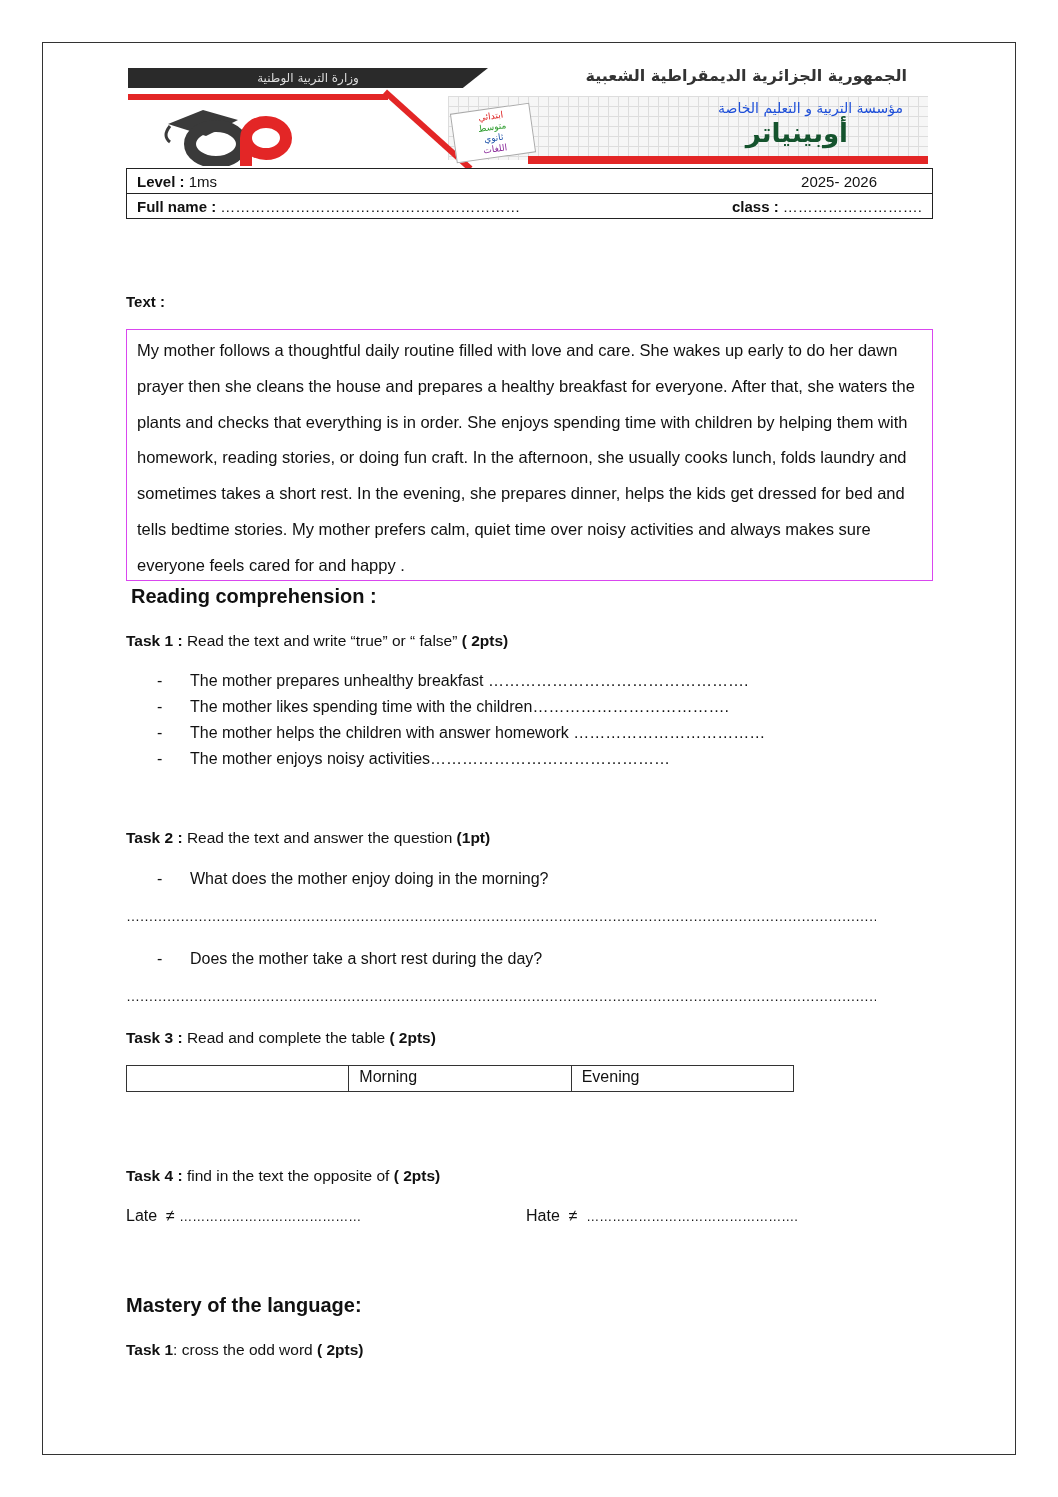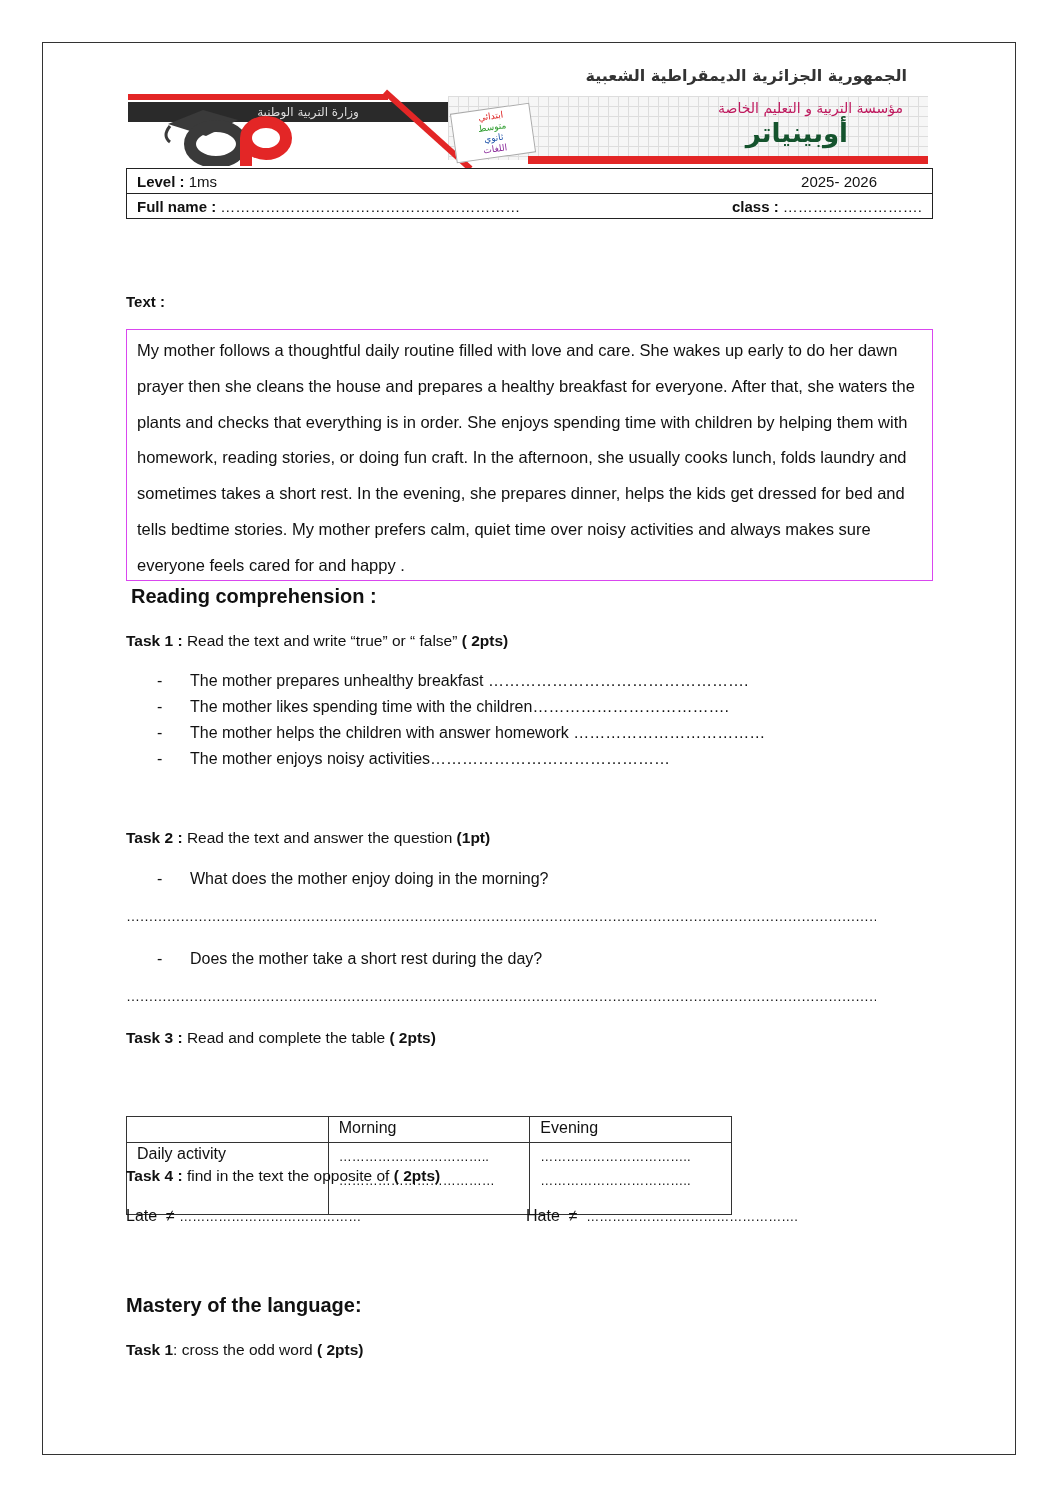--- a/index.html
+++ b/index.html
@@ -4,30 +4,30 @@
 <style>
   * { box-sizing: border-box; margin: 0; padding: 0; }
   html, body { width: 1058px; height: 1497px; background: #ffffff; }
   body { position: relative; font-family: "Liberation Sans", sans-serif; color: #111; }
   .page-border { position: absolute; left: 42px; top: 42px; width: 974px; height: 1413px; border: 1px solid #333; }
 
   
   .banner { position: absolute; left: 128px; top: 66px; width: 800px; height: 102px; overflow: hidden; }
   .ministry-bar { position: absolute; left: 0; top: 2px; width: 360px; height: 20px; background: #2a2a2a;
     clip-path: polygon(0 0, 100% 0, 93% 100%, 0 100%); color: #ddd; font-size: 12px; direction: rtl;
-    text-align: center; line-height: 20px; letter-spacing: 3px; font-family: "DejaVu Sans", sans-serif; margin-top: 34px; }
+    text-align: center; line-height: 20px; letter-spacing: 3px; font-family: "DejaVu Sans", sans-serif; }
   .republic-text { position: absolute; right: 21px; top: 0; font-size: 16px; color: #333; direction: rtl; font-family: "DejaVu Sans", sans-serif; font-weight: bold; }
   .red-line-top { position: absolute; left: 0; top: 28px; width: 260px; height: 6px; background: #e32626; }
   .red-diag { position: absolute; left: 255px; top: 28px; width: 6px; height: 115px; background: #e32626; transform-origin: top left; transform: rotate(-48deg); }
   .grid-bg { position: absolute; left: 320px; top: 30px; width: 480px; height: 64px;
     background-image: linear-gradient(#ddd 1px, transparent 1px), linear-gradient(90deg, #ddd 1px, transparent 1px);
     background-size: 10px 10px; background-color: #f6f6f6; }
   .red-line-bottom { position: absolute; left: 400px; top: 90px; width: 400px; height: 8px; background: #e32626; }
   .logo { position: absolute; left: 20px; top: 30px; width: 150px; height: 70px; }
-  .institution-text { position: absolute; right: 25px; top: 34px; font-size: 14px; color: #be185d; direction: rtl; font-family: "DejaVu Sans", sans-serif; }
+  .institution-text { position: absolute; right: 25px; top: 34px; font-size: 14px; color: #1d4ed8; direction: rtl; font-family: "DejaVu Sans", sans-serif; }
   .brand-text { position: absolute; right: 80px; top: 52px; font-size: 26px; font-weight: bold; color: #14532d; direction: rtl; font-family: "DejaVu Sans", sans-serif; }
   .levels-card { position: absolute; left: 325px; top: 42px; width: 80px; height: 50px; background: #fff; border: 1px solid #aaa;
     transform: rotate(-8deg); font-size: 9px; text-align: center; line-height: 11px; font-family: "DejaVu Sans", sans-serif; direction: rtl; padding-top: 2px; }
   .levels-card span { display: block; }
 
   
   .info-table { position: absolute; left: 126px; top: 168px; width: 807px; border: 1px solid #222; }
   .info-row { display: flex; justify-content: space-between; align-items: center; border-bottom: 1px solid #222; padding: 0 10px; }
   .info-row:last-child { border-bottom: none; }
   .row1 { height: 25px; font-size: 15px; }
@@ -41,21 +41,21 @@
   .text-box p { font-size: 16.5px; line-height: 35.8px; }
 
   .section-title { position: absolute; font-size: 20px; font-weight: bold; }
   .task-title { position: absolute; font-size: 15.5px; text-align: right; }
   .bullet-list { position: absolute; left: 157px; list-style: none; font-size: 16px; }
   .bullet-list li { display: flex; height: 26px; line-height: 26px; }
   .bullet-list .dash { width: 33px; }
 
   .answer-line { position: absolute; left: 126px; width: 750px; font-size: 14px; overflow: hidden; white-space: nowrap; letter-spacing: -0.5px; }
 
-  .activity-table { position: absolute; left: 126px; top: 1116px; width: 606px; border-collapse: collapse; font-size: 16px; }
+  .activity-table { position: absolute; left: 126px; top: 1065px; width: 668px; border-collapse: collapse; font-size: 16px; }
   .activity-table td { border: 1px solid #333; vertical-align: top; padding: 2px 10px; }
   .activity-table tr.head td { height: 26px; }
   .activity-table tr.body td { height: 72px; }
   .cell-lines span { display: block; font-size: 13px; line-height: 24px; }
 
   .opp-row { position: absolute; top: 1207px; font-size: 16px; }
 </style>
 </head>
 <body>
 
@@ -146,31 +146,20 @@
 <div class="task-title" style="left:126px; top:1029px;">
   <span class="b">Task 3 :</span><span> Read and complete the table </span><span class="b">( 2pts)</span>
 </div>
 <table class="activity-table">
   <tbody>
       <tr class="head">
     <td style="width:200px"></td>
     <td style="width:200px">Morning</td>
     <td style="width:200px">Evening</td>
   </tr>
-  <tr class="body">
-    <td>Daily activity</td>
-    <td class="cell-lines">
-      <span>……………………………..</span>
-      <span>………………………………</span>
-    </td>
-    <td class="cell-lines">
-      <span>……………………………..</span>
-      <span>……………………………..</span>
-    </td>
-  </tr>
 </tbody>
   </table>
 
 <div class="task-title" style="left:126px; top:1167px;">
   <span class="b">Task 4 :</span><span> find in the text the opposite of  </span><span class="b">( 2pts)</span>
 </div>
 <div class="opp-row" style="left:126px;">
   <span>Late</span>&nbsp;&nbsp;<span>≠</span> <span style="font-size:13px">……………………………………</span>
 </div>
 <div class="opp-row" style="left:526px;">

